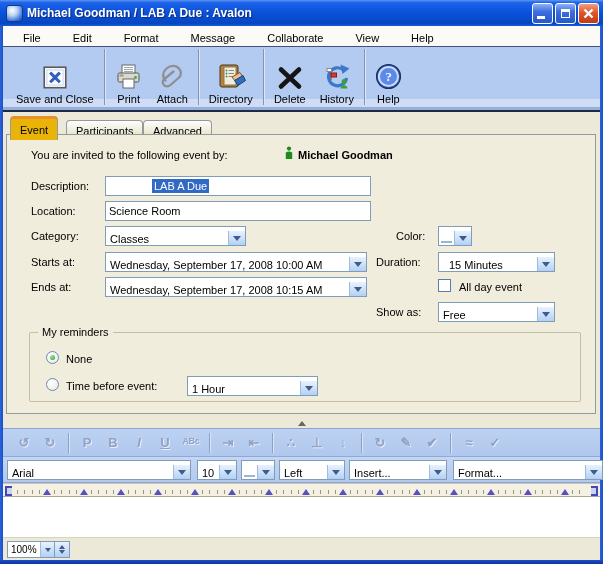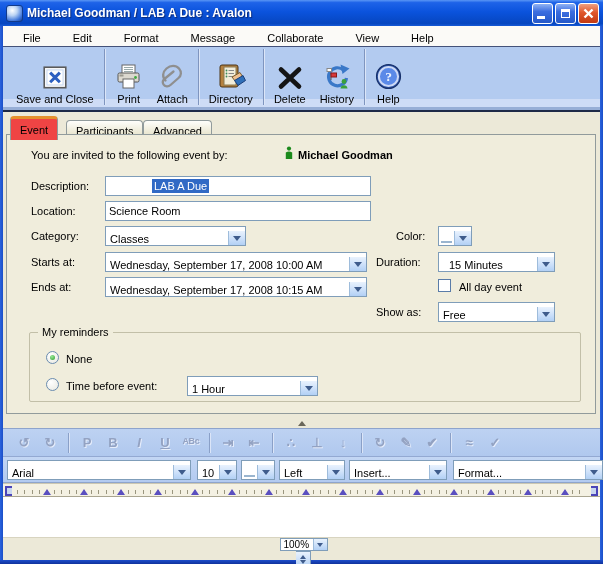--- a/index.html
+++ b/index.html
@@ -42,21 +42,21 @@
   .tbtn .ticon { height:30px; display:flex; align-items:flex-end; justify-content:center; }
   .tbtn .tlabel { font-size:11px; color:#000; white-space:nowrap; }
   .tsep { width:1px; height:56px; background:#7f95bf; box-shadow:1px 0 0 #dce6f8; margin:0 3px; }
 
   
   .content { position:absolute; left:3px; top:112px; width:597px; height:448px; background:#ece9d8; }
   .tabstrip { position:absolute; left:0; top:0; width:100%; height:27px; }
   .tab { position:absolute; bottom:-1px; border:1px solid #919b9c; border-bottom:none;
     border-radius:4px 4px 0 0; background:linear-gradient(180deg,#fefefb,#ece9d5 60%,#e2dfca);
     font-size:11px; display:flex; align-items:center; justify-content:center; padding:0 9px; height:20px; }
-  .tab.active { height:24px; background:#ef4444; border-top:3px solid #e5912d; z-index:3; padding-top:0; }
+  .tab.active { height:24px; background:#eab308; border-top:3px solid #e5912d; z-index:3; padding-top:0; }
 
   
   .tabpanel { position:absolute; left:3px; top:22px; width:590px; height:280px;
     border:1px solid #919b9c; background:#f0eddc; z-index:2; }
   .lbl { position:absolute; font-size:11px; color:#000; white-space:nowrap; }
   .inviter-name { font-weight:bold; }
   .inp { position:absolute; height:20px; background:#fff; border:1px solid #7f9db9;
     font-size:11px; display:flex; align-items:center; padding:0 3px; overflow:hidden; }
   .sel-text { background:#316ac5; color:#fff; padding:1px 2px; }
   .dd { position:absolute; height:20px; background:#fff; border:1px solid #7f9db9;
@@ -100,21 +100,21 @@
     background:repeating-linear-gradient(90deg,#9a967f 0 1px,transparent 1px 7.4px); }
   .rtick { position:absolute; bottom:1px; width:0; height:0; border:4px solid transparent;
     border-bottom:6px solid #5a4fc0; }
   .rmark { position:absolute; top:2px; width:7px; height:10px; border:2px solid #4a44b8; background:#c9d6f0; }
   .rmark.left { left:2px; border-right:none; }
   .rmark.right { right:2px; border-left:none; }
 
   
   .doc-body { position:absolute; left:0; top:385px; width:100%; height:40px; background:#fff; }
   .statusbar { position:absolute; left:0; top:425px; width:100%; height:23px; background:#ece9d8;
-    border-top:1px solid #d8d4c0; display:flex; align-items:center; padding-left:4px;flex-direction:column; }
+    border-top:1px solid #d8d4c0; display:flex; align-items:center; padding-left:4px; }
   .zoom-combo { width:48px; height:17px; background:#fff; border:1px solid #7f9db9; display:flex; align-items:stretch; }
   .zoom-combo .dd-text { flex:1; font-size:10px; display:flex; align-items:center; padding-left:3px; }
   .zoom-combo .dd-btn { width:14px; border-left:1px solid #9ebcdb;
     background:linear-gradient(180deg,#e9f2fd,#b2d0f5); display:flex; align-items:center; justify-content:center; }
   .zoom-combo .dd-btn::after { content:""; border:3px solid transparent; border-top:4px solid #3f5c8c; margin-top:4px; }
   .spinner { width:15px; height:17px; border:1px solid #7f9db9; border-left:none;
     background:linear-gradient(180deg,#e9f2fd,#b2d0f5); display:flex; flex-direction:column; align-items:center; justify-content:center; gap:1px; }
   .spin-up { width:0; height:0; border:3px solid transparent; border-bottom:4px solid #3f5c8c; }
   .spin-dn { width:0; height:0; border:3px solid transparent; border-top:4px solid #3f5c8c; }
 

